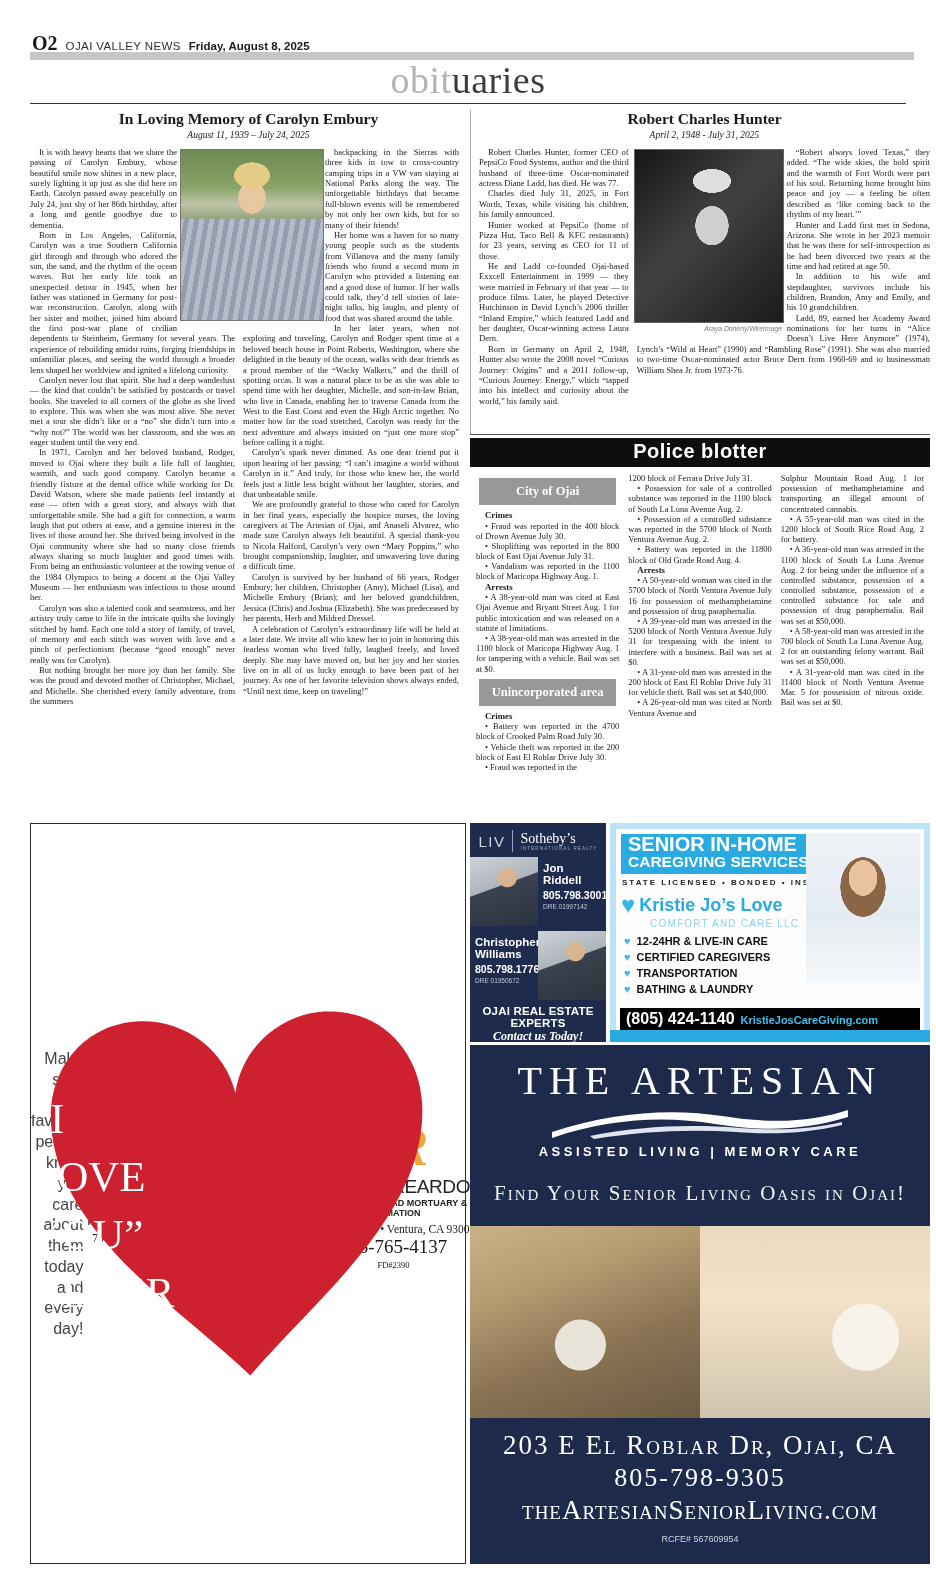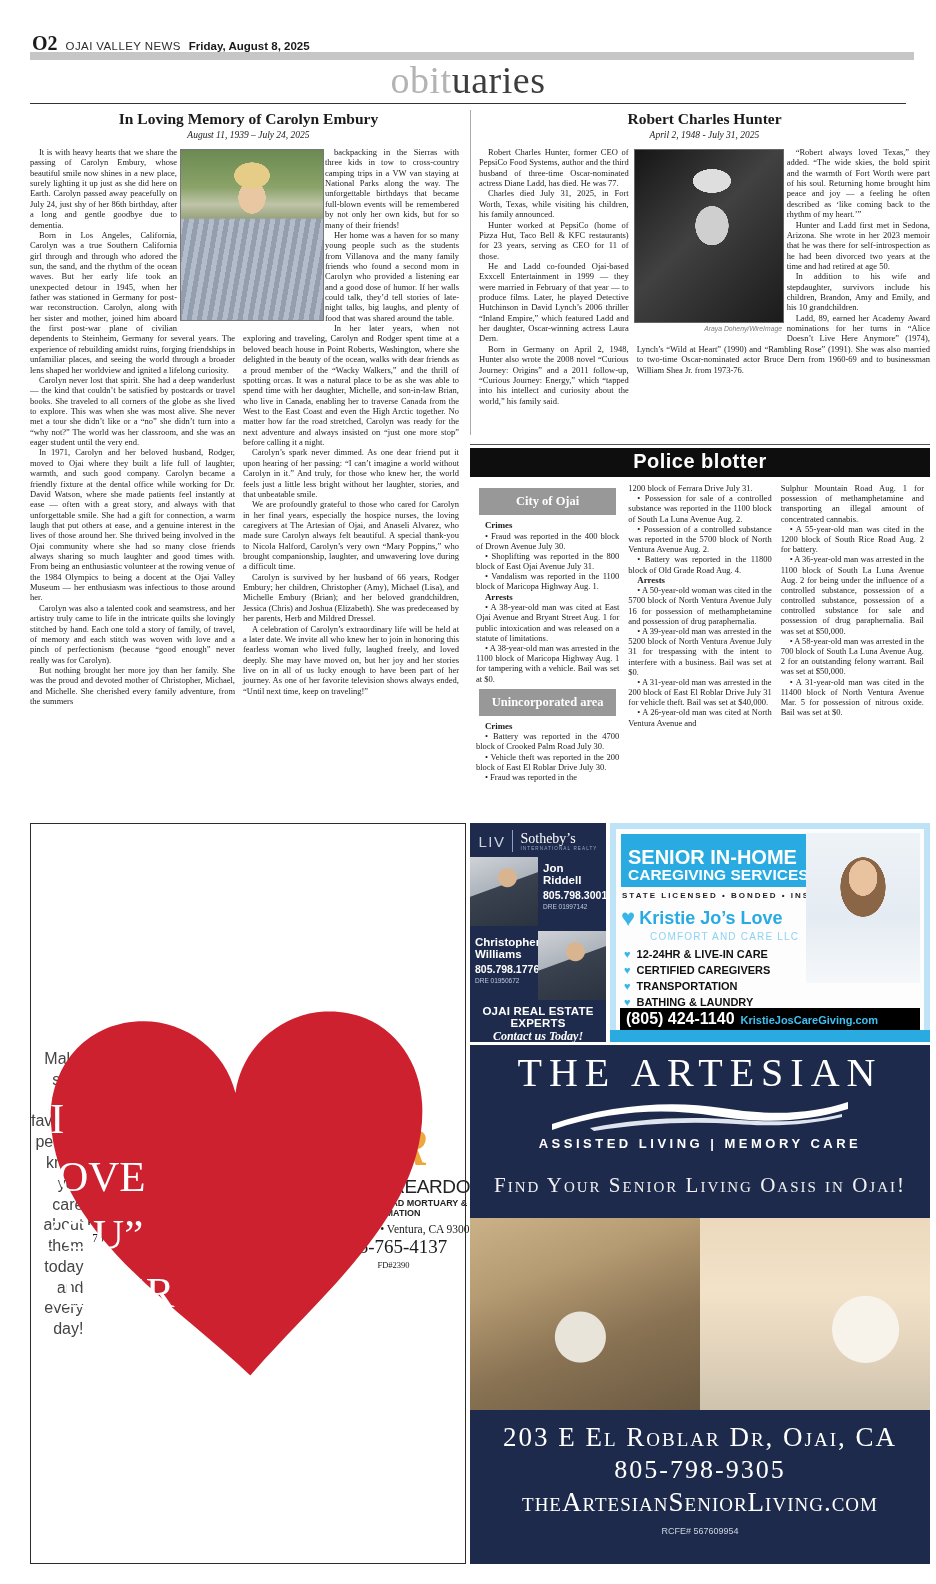--- a/index.html
+++ b/index.html
@@ -40,21 +40,21 @@
   .sp-l2{float:left;width:150px;height:192px;}
   .ob2-fig{position:absolute;left:155px;top:2px;width:148px;}
   .ob2-photo{width:148px;height:172px;border:1px solid #666;
     background:
       radial-gradient(ellipse 32px 20px at 52% 18%, #dedede 0 59%, rgba(0,0,0,0) 60%),
       radial-gradient(ellipse 28px 33px at 52% 44%, #cfcfcf 0 59%, rgba(0,0,0,0) 60%),
       linear-gradient(135deg,#161616 0,#414141 45%,#1b1b1b 100%);}
   .ob2-credit{font-size:6.8px;color:#7a7a7a;font-style:italic;font-family:"Liberation Sans",sans-serif;text-align:right;margin-top:2px;}
 
   
-  .blotter{position:absolute;left:470px;top:444px;width:460px;height:386px;overflow:hidden;border-top:1px solid #555;padding-top:3px;box-sizing:border-box;}
+  .blotter{position:absolute;left:470px;top:434px;width:460px;height:386px;overflow:hidden;border-top:1px solid #555;padding-top:3px;box-sizing:border-box;}
   .blotter-banner{background:#0e0e0e;color:#fff;text-align:center;font-family:"Liberation Sans",sans-serif;
                   font-weight:bold;font-size:20px;letter-spacing:.5px;padding:2px 0 4px;}
   .blotter-cols{display:flex;gap:9px;margin-top:6px;padding:0 6px;}
   .bcol{width:145px;font-size:8.5px;line-height:1.2;text-align:justify;}
   .b-item{margin:0;}
   .bt-h{background:#989898;color:#fff;font-weight:bold;font-size:12.5px;text-align:center;
         padding:6px 2px;margin:5px 3px 5px;font-family:"Liberation Serif",serif;text-indent:0;}
   .bt-s{font-weight:bold;font-size:8.8px;text-align:left;text-indent:9px;}
   .bt-b{text-indent:9px;}
   .bt-b::before{content:"• ";}
@@ -103,21 +103,21 @@
   .sir-agent-dre{font-size:6.5px;color:#c2c9da;margin-top:2px;}
   .sir-foot{text-align:center;margin-top:auto;padding-bottom:5px;}
   .sf1{font-size:11.5px;font-weight:bold;font-family:"Liberation Sans",sans-serif;letter-spacing:.2px;}
   .sf2{font-size:12px;font-style:italic;font-weight:bold;font-family:"Liberation Serif",serif;}
 
   
   .ad-kj{position:absolute;left:610px;top:823px;width:320px;height:219px;background:#bfe3f6;
          padding:6px;box-sizing:border-box;}
   .kj-inner{position:relative;width:100%;height:100%;background:#fdfdfd;overflow:hidden;}
   .kj-head{display:inline-block;background:#29abe2;color:#fff;font-family:"Liberation Sans",sans-serif;
-           font-weight:bold;padding:13px 7px 4px;margin:5px 0 0 5px;line-height:1.02;}
+           font-weight:bold;padding:0 7px 4px;margin:5px 0 0 5px;line-height:1.02;}
   .kj-h1{font-size:20px;} .kj-h2{font-size:15.5px;}
   .kj-badges{font-size:8px;letter-spacing:2px;color:#222;font-family:"Liberation Sans",sans-serif;margin:4px 0 6px 6px;font-weight:bold;}
   .kj-logo{display:flex;align-items:center;gap:4px;margin-left:5px;}
   .kj-heart{color:#39b5e8;font-size:24px;line-height:1;}
   .kj-logo-name{color:#29abe2;font-family:"Liberation Sans",sans-serif;font-weight:bold;font-size:18px;line-height:1;}
   .kj-logo-sub{color:#8ed2f2;font-family:"Liberation Sans",sans-serif;font-size:10px;letter-spacing:1.2px;margin:1px 0 6px 34px;}
   .kj-list{margin-left:8px;}
   .k-item{display:flex;align-items:center;gap:6px;font-family:"Liberation Sans",sans-serif;
           font-weight:bold;font-size:11px;margin-top:4px;color:#111;}
   .k-heart{color:#39b5e8;font-size:11px;}
@@ -128,21 +128,21 @@
   .kj-photo{position:absolute;right:4px;top:4px;width:114px;height:150px;
     background:
       radial-gradient(ellipse 24px 30px at 50% 30%, #e9c3a0 0 59%, rgba(0,0,0,0) 60%),
       radial-gradient(ellipse 38px 50px at 50% 36%, #8a6647 0 59%, rgba(0,0,0,0) 60%),
       linear-gradient(180deg,#eef3f7 0,#e4ebf2 55%,#f5f8fa 100%);}
 
   
   .ad-art{position:absolute;left:470px;top:1045px;width:460px;height:519px;background:#1d2a4b;color:#fff;
           display:flex;flex-direction:column;align-items:center;box-sizing:border-box;}
   .art-strip{position:absolute;left:610px;top:1030px;width:320px;height:12px;background:#29abe2;}
-  .art-name{font-family:"Liberation Serif",serif;font-size:40px;letter-spacing:7px;margin-top:4px;}
+  .art-name{font-family:"Liberation Serif",serif;font-size:40px;letter-spacing:7px;margin-top:12px;}
   .art-wave{margin-top:2px;}
   .art-sub{font-family:"Liberation Sans",sans-serif;font-weight:bold;font-size:13px;letter-spacing:3.5px;margin-top:4px;}
   .art-tag{font-family:"Liberation Serif",serif;font-variant:small-caps;font-size:21px;letter-spacing:2px;margin-top:22px;color:#f2f2f2;}
   .art-photos{display:flex;width:100%;margin-top:20px;}
   .art-photo{height:192px;flex:1;}
   .art-photo.left{background:
       radial-gradient(circle 26px at 48% 62%, #e8e4da 0 25px, rgba(0,0,0,0) 26px),
       linear-gradient(160deg,#cab188 0,#b59b72 30%,#8a7354 62%,#6b5a42 100%);}
   .art-photo.right{background:
       radial-gradient(circle 34px at 72% 58%, #f7f3ea 0 33px, rgba(0,0,0,0) 34px),

